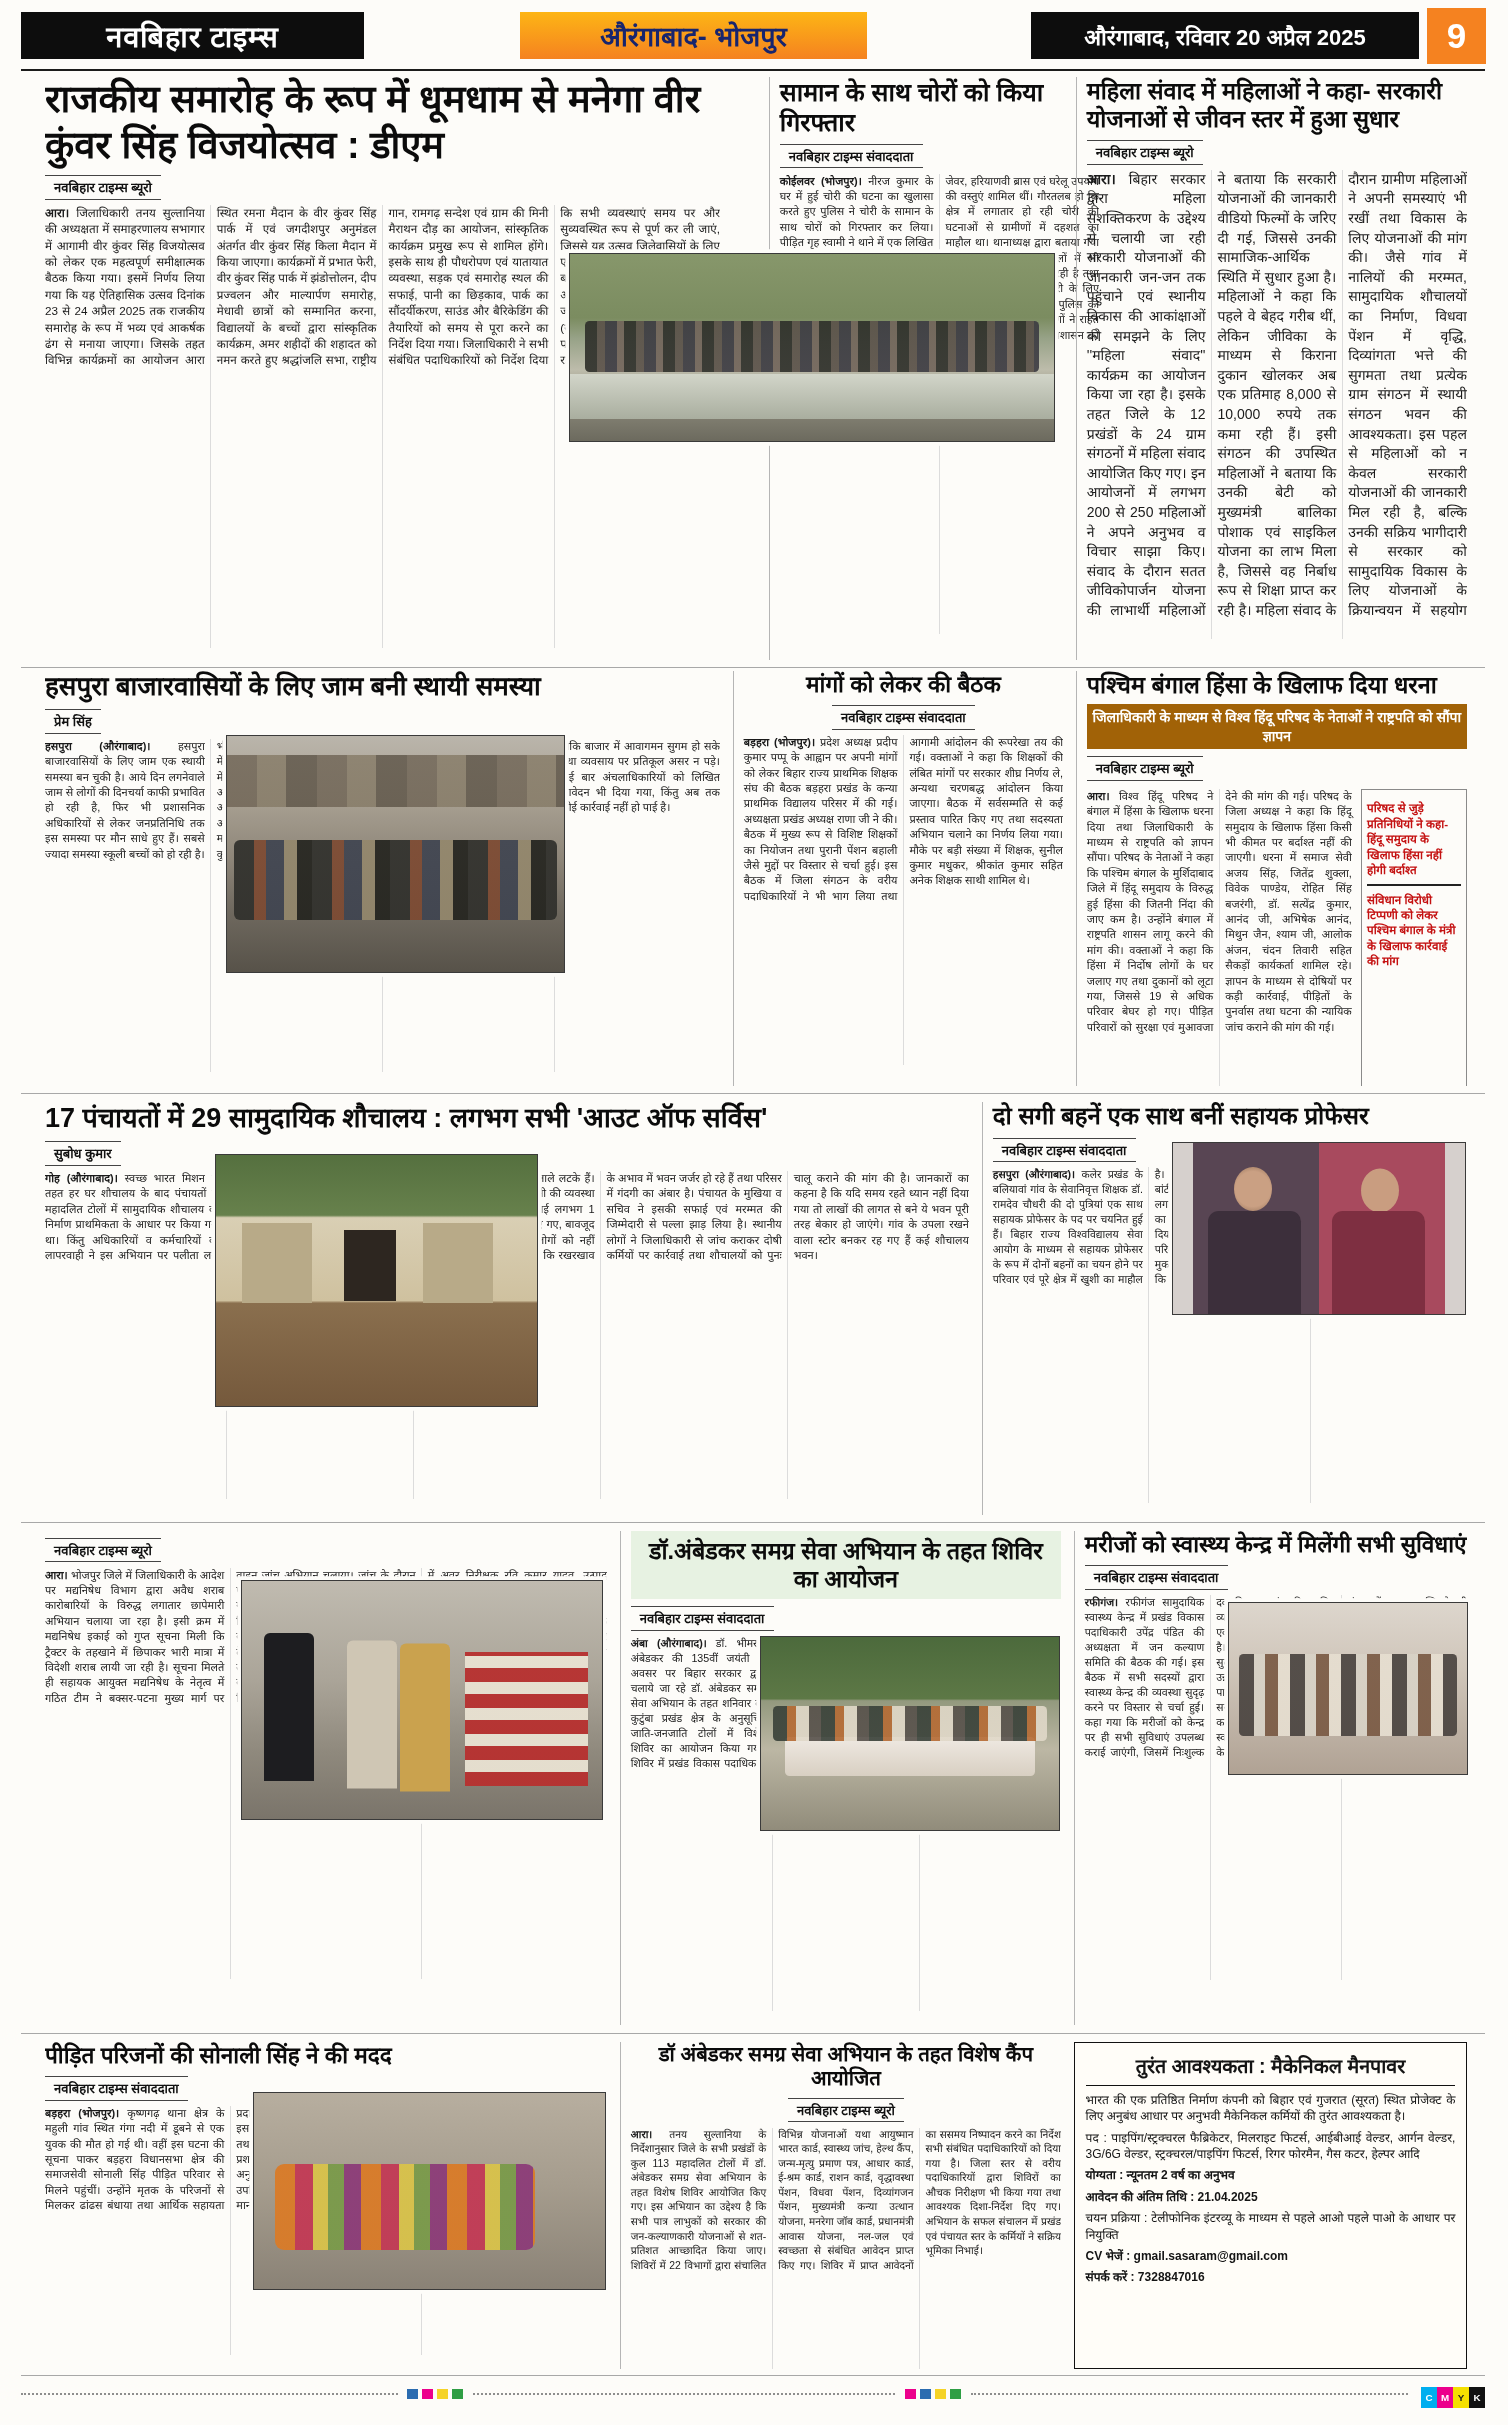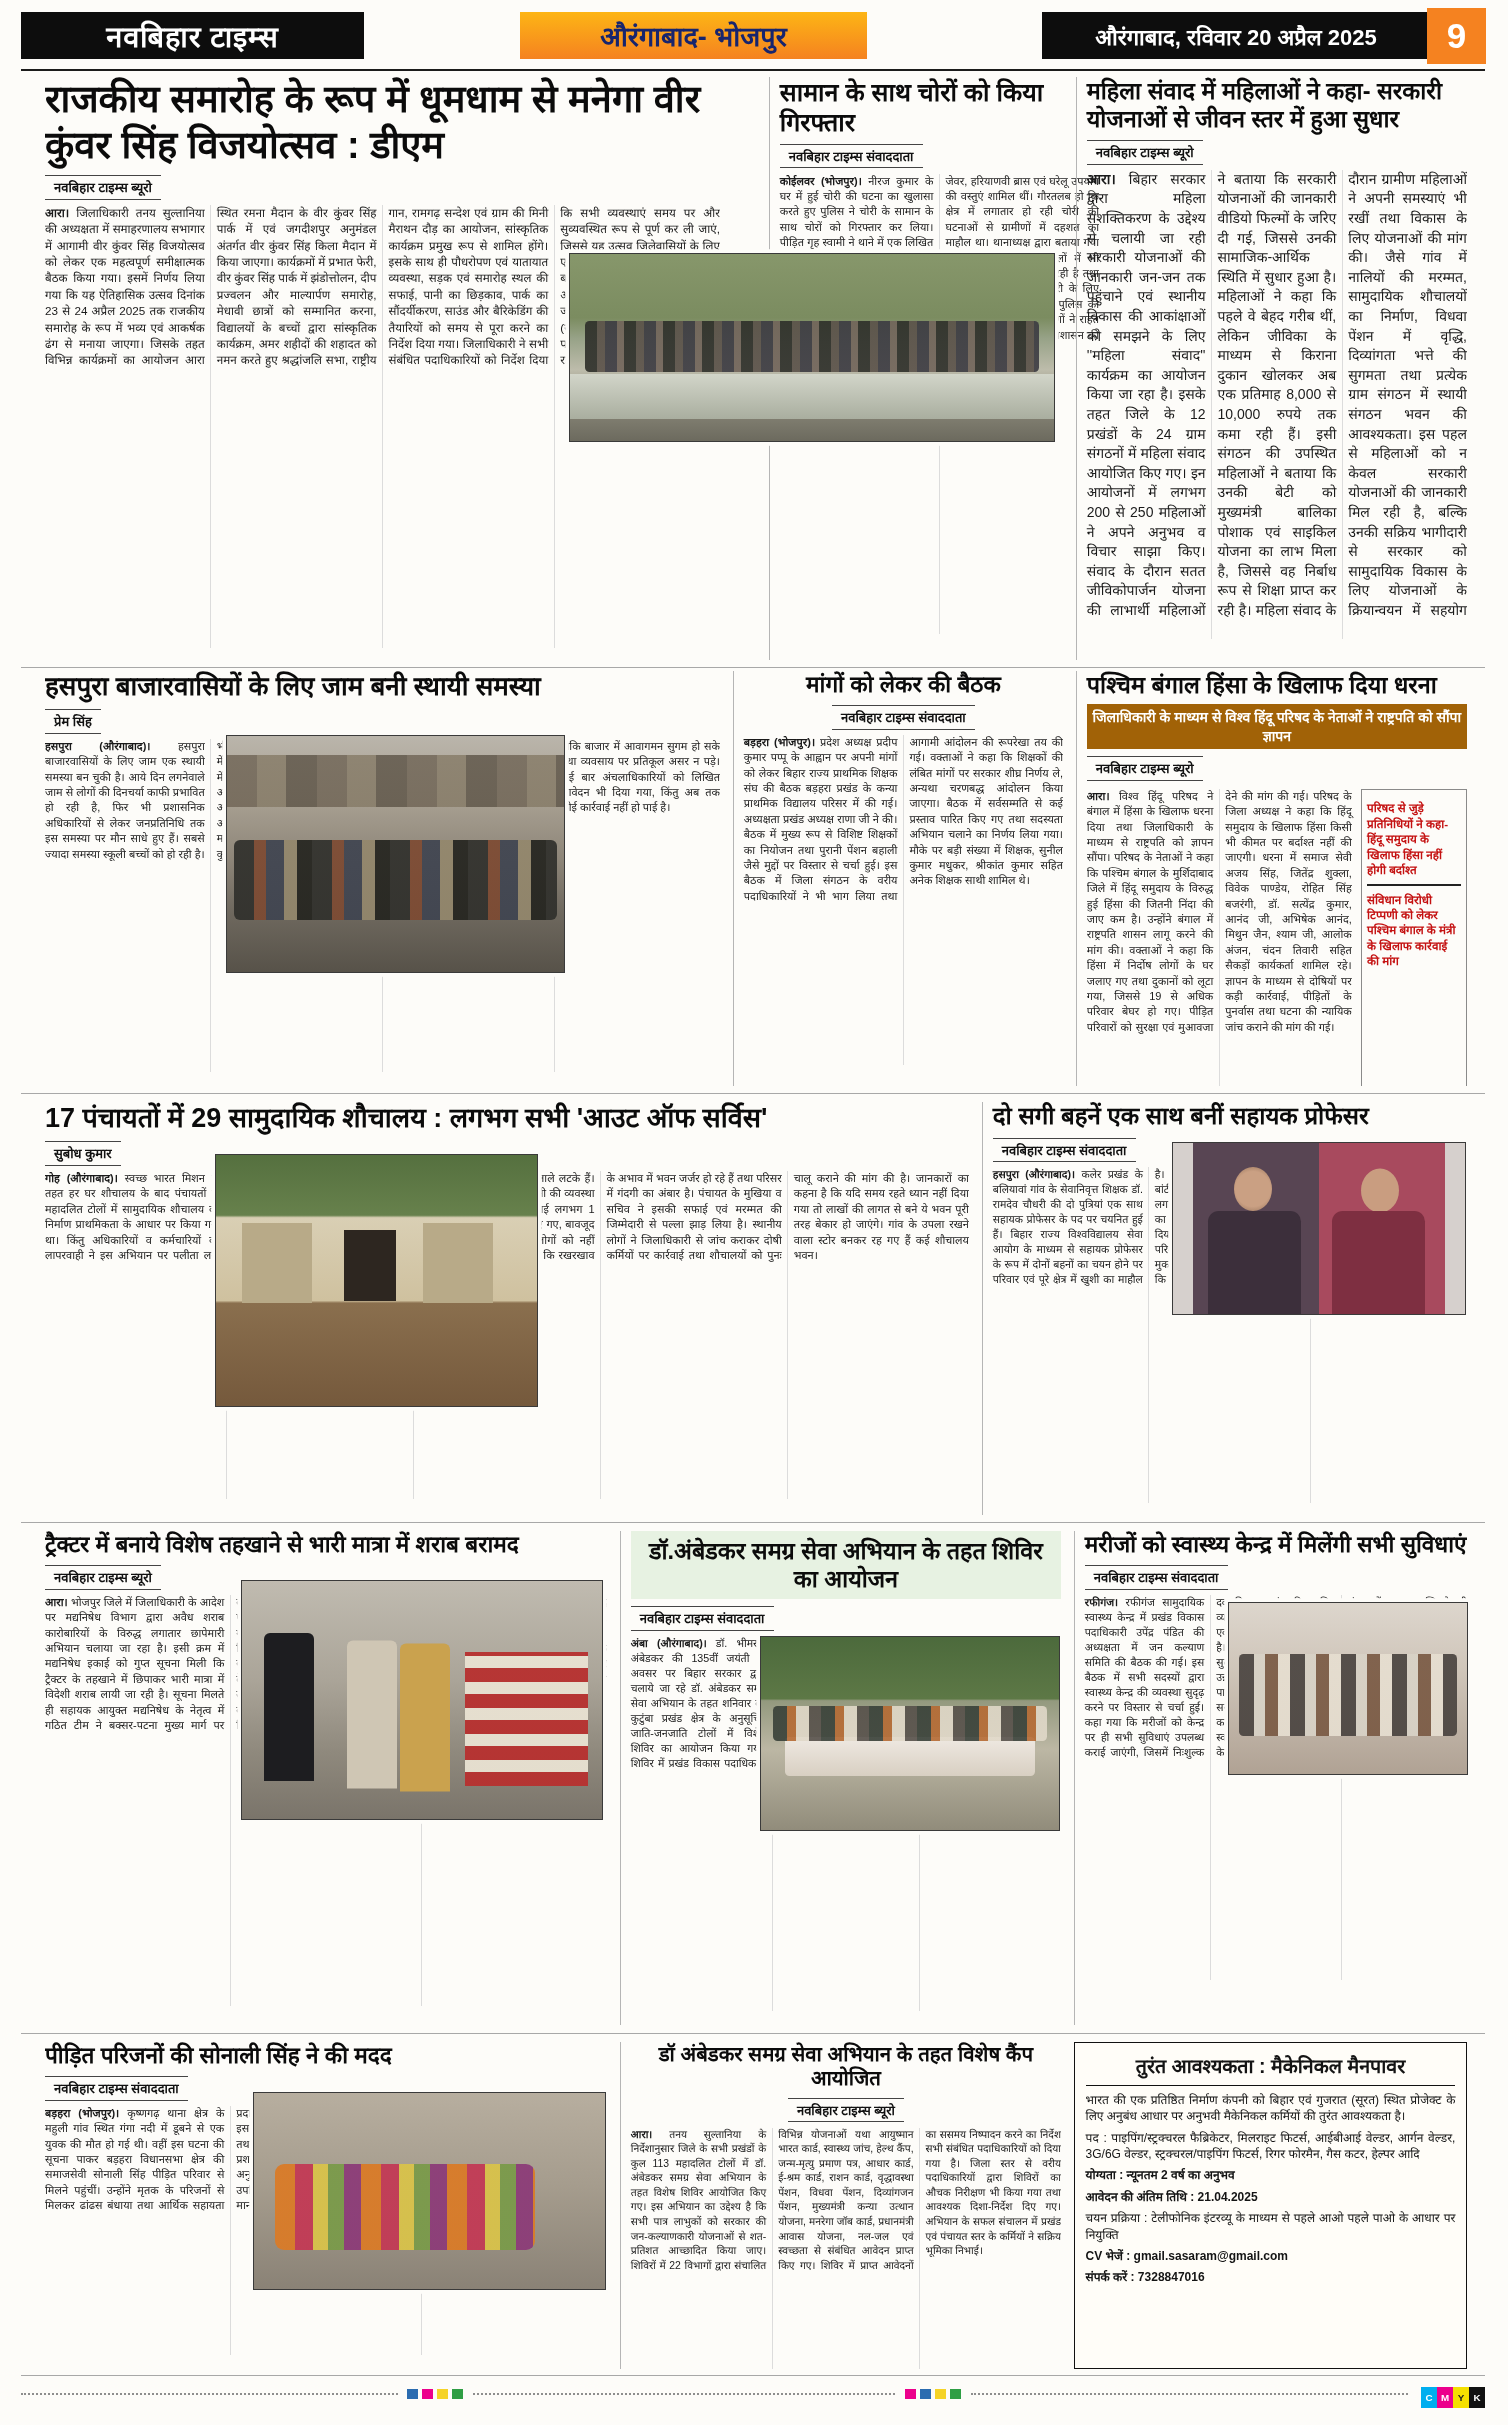--- a/index.html
+++ b/index.html
@@ -6,21 +6,21 @@
   body { background:#d9d9d9; font-family:"Liberation Sans","DejaVu Sans",sans-serif; }
   .page { position:relative; width:1508px; height:2426px; background:#fdfcf9; margin:0 auto; overflow:hidden; color:#141414; }
 
   
   .hdr-black-left { position:absolute; left:21px; top:12px; width:343px; height:47px; background:#0d0d0d; color:#fff;
     display:flex; align-items:center; justify-content:center; font-size:29px; font-weight:800; letter-spacing:0.8px; }
   .hdr-orange-center { position:absolute; left:520px; top:12px; width:347px; height:47px;
     background:linear-gradient(180deg,#fdb515,#f58220); color:#17256e; display:flex; align-items:center; justify-content:center;
     font-size:27px; font-weight:800; }
   .hdr-black-right { position:absolute; left:1031px; top:12px; width:388px; height:47px; background:#0d0d0d; color:#fff;
-    display:flex; align-items:center; justify-content:center; font-size:22px; font-weight:700;margin-left:11px; }
+    display:flex; align-items:center; justify-content:center; font-size:22px; font-weight:700; }
   .hdr-pagenum { position:absolute; left:1427px; top:7.5px; width:59px; height:56px; background:#f58220; color:#fff;
     display:flex; align-items:center; justify-content:center; font-size:35px; font-weight:800; }
   .hdr-rule { position:absolute; left:21px; top:69px; width:1464px; height:2.3px; background:#1c1c1c; }
 
   
   .article { position:absolute; overflow:hidden; }
   .vleft { border-left:0.8px solid #b5b5b5; padding-left:9.8px; }
   .headline { font-weight:800; color:#0b0b0b; line-height:1.2; }
   .byline { display:inline-block; font-weight:700; font-size:13px; color:#111;
     border-top:0.8px solid #444; border-bottom:0.8px solid #444; padding:2.3px 9px; margin:6.8px 0 5.3px; }
@@ -231,21 +231,20 @@
   <div class="article vleft" id="a8">
     <div class="headline">दो सगी बहनें एक साथ बनीं सहायक प्रोफेसर</div>
     <div><span class="byline">नवबिहार टाइम्स संवाददाता</span></div>
     <div class="body c3">
       <b>हसपुरा (औरंगाबाद)।</b>
       <span>कलेर प्रखंड के बलियावां गांव के सेवानिवृत्त शिक्षक डॉ. रामदेव चौधरी की दो पुत्रियां एक साथ सहायक प्रोफेसर के पद पर चयनित हुई हैं। बिहार राज्य विश्वविद्यालय सेवा आयोग के माध्यम से सहायक प्रोफेसर के रूप में दोनों बहनों का चयन होने पर परिवार एवं पूरे क्षेत्र में खुशी का माहौल है। इस उपलब्धि पर गांव में मिठाइयां बांटी गईं तथा बधाई देने वालों का तांता लगा रहा। दोनों बहनों ने अपनी सफलता का श्रेय माता-पिता एवं गुरुजनों को दिया है। उन्होंने बताया कि कठिन परिश्रम और निरंतर अध्ययन से ही यह मुकाम हासिल हुआ है। ग्रामीणों ने कहा कि दोनों बहनें क्षेत्र की बेटियों के लिए प्रेरणा स्रोत बनी हैं। बधाई देने वालों में देवलाल पासवान, पूर्व पंचायत समिति सदस्य राम, मौज कुमार, डॉ. सत्य कुमार, राजेश कुमार, सच्चिदानंद सिंह, नित्य देवी, ज्ञानती, शीला एवं रिंकू देवी सहित कई गणमान्य लोग शामिल रहे। दोनों बहनों की इस सफलता पर सभी ने उज्ज्वल भविष्य की कामना की है।</span>
     </div>
   </div>
 
   <div class="article" id="a9">
-    <div class="headline">ट्रैक्टर में बनाये विशेष तहखाने से भारी मात्रा में शराब बरामद</div>
     <div><span class="byline">नवबिहार टाइम्स ब्यूरो</span></div>
     <div class="body c3">
       <b>आरा।</b>
       <span>भोजपुर जिले में जिलाधिकारी के आदेश पर मद्यनिषेध विभाग द्वारा अवैध शराब कारोबारियों के विरुद्ध लगातार छापेमारी अभियान चलाया जा रहा है। इसी क्रम में मद्यनिषेध इकाई को गुप्त सूचना मिली कि ट्रैक्टर के तहखाने में छिपाकर भारी मात्रा में विदेशी शराब लायी जा रही है। सूचना मिलते ही सहायक आयुक्त मद्यनिषेध के नेतृत्व में गठित टीम ने बक्सर-पटना मुख्य मार्ग पर वाहन जांच अभियान चलाया। जांच के दौरान एक ट्रैक्टर की तलाशी ली गई तो उसमें बनाए गए विशेष तहखाने से 3312 पीस टेट्रा पैक विदेशी शराब बरामद की गई। शराब की कुल कीमत लाखों रुपये आंकी गई है। टीम को देखकर चालक और खलासी अंधेरे का फायदा उठाकर भागने में सफल रहे। ट्रैक्टर को जब्त कर थाने लाया गया तथा अज्ञात तस्करों के विरुद्ध प्राथमिकी दर्ज की गई है। छापेमारी दल में अवर निरीक्षक रवि कुमार यादव, उत्पाद सिपाही, सहायक अवर निरीक्षक रविंद्र कुमार, सैप जवान एवं जिला बल के जवान शामिल थे। पुलिस ने भागे हुए तस्करों की गिरफ्तारी के लिए संभावित ठिकानों पर छापेमारी शुरू कर दी है तथा शराब के स्रोत की जांच की जा रही है।</span>
     </div>
   </div>
 
   <div class="article vleft" id="a10">
     <div class="headline">डॉ.अंबेडकर समग्र सेवा अभियान के तहत शिविर का आयोजन</div>
     <div><span class="byline">नवबिहार टाइम्स संवाददाता</span></div>

